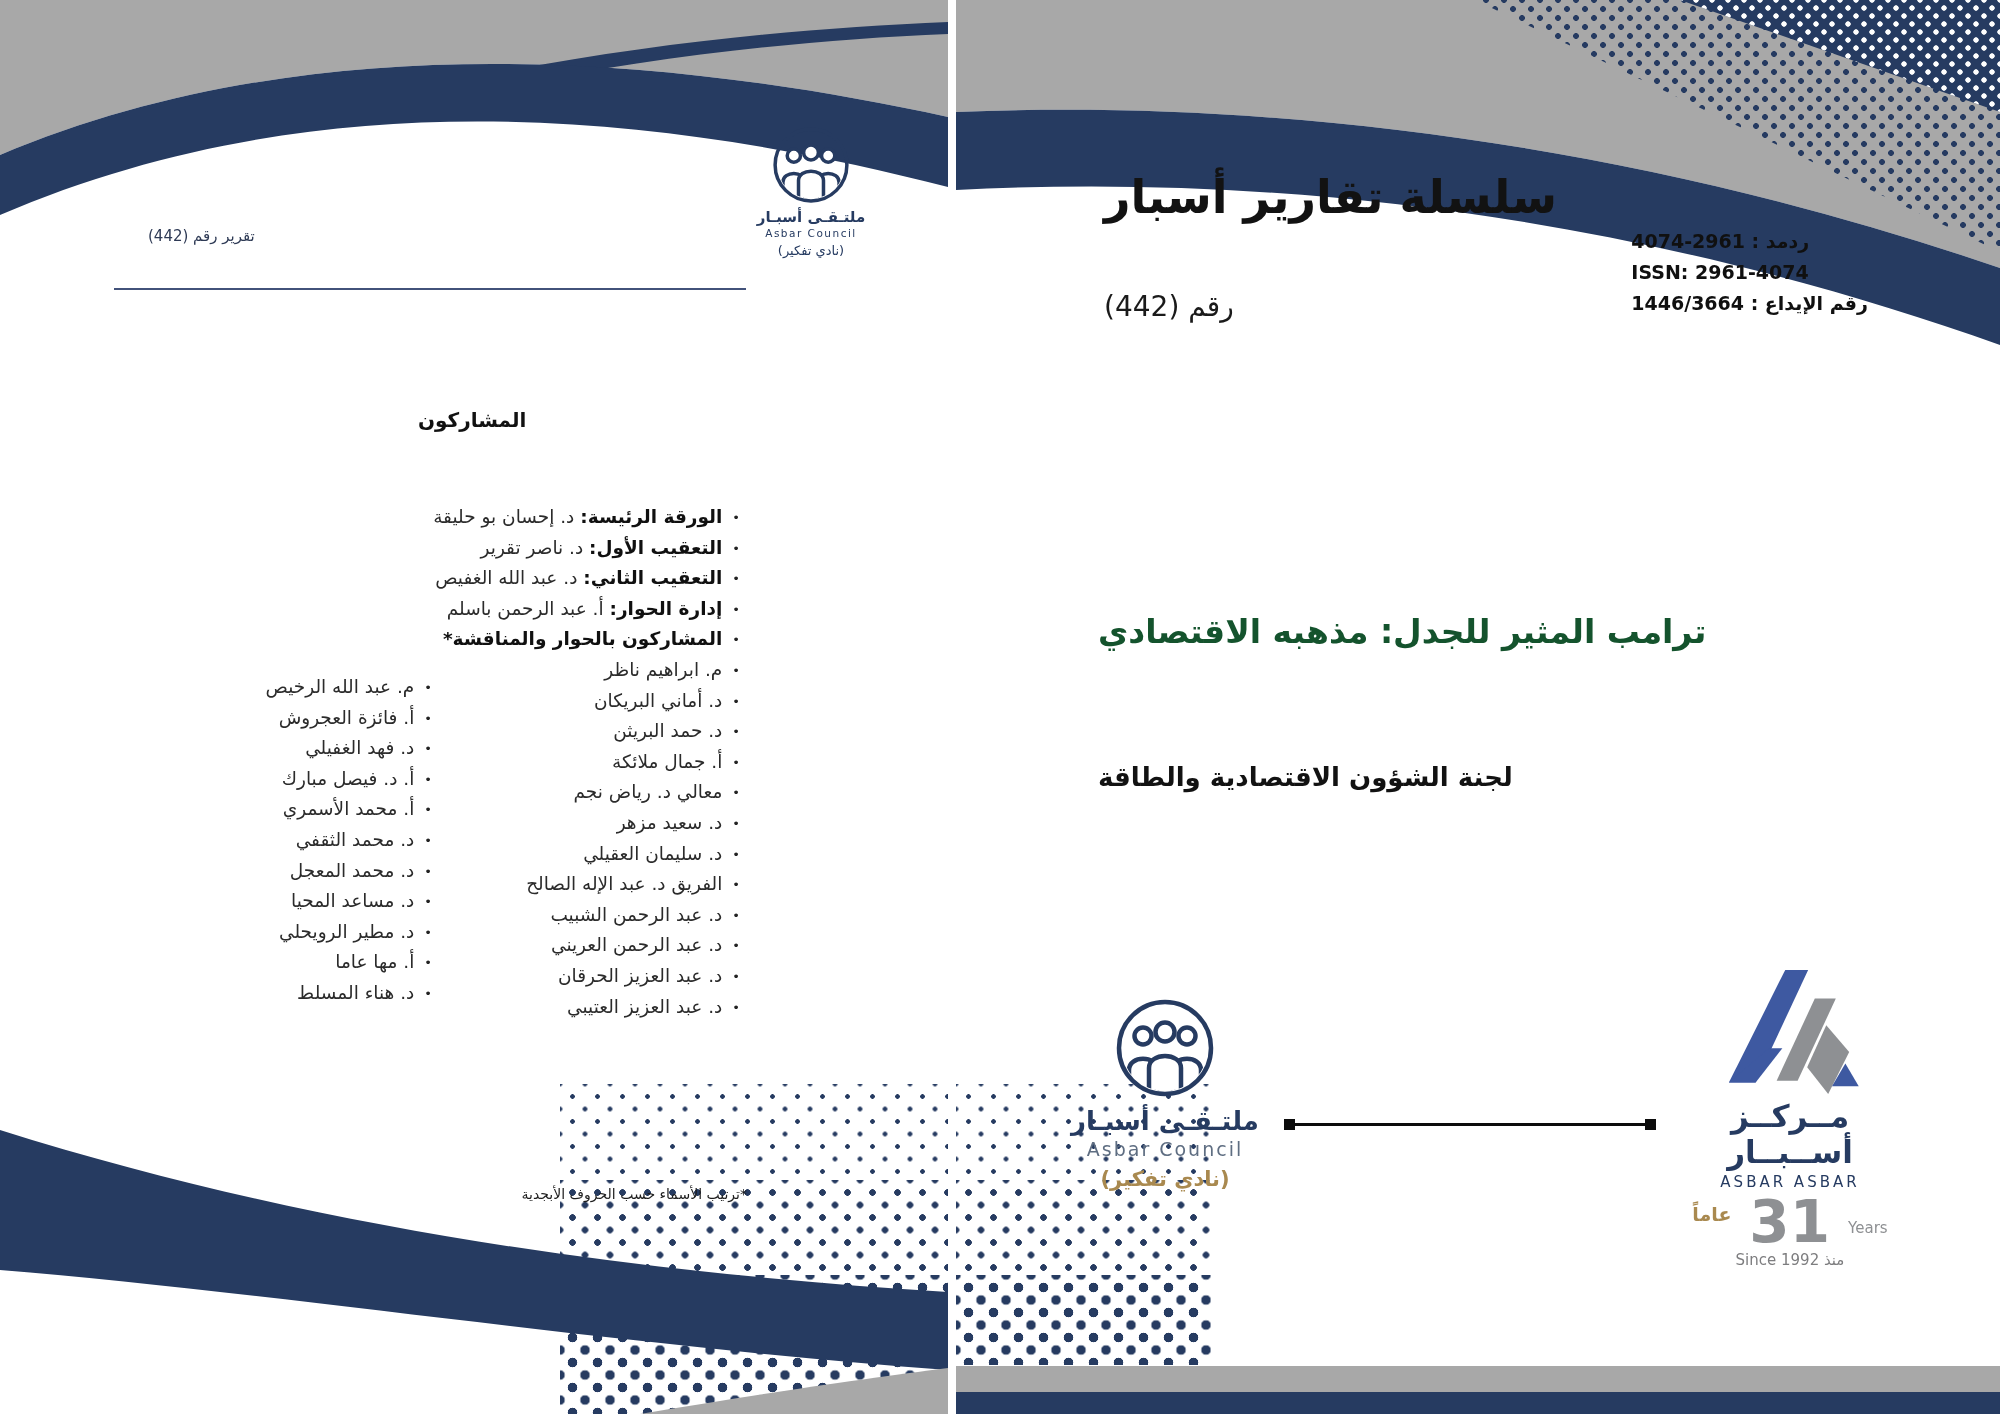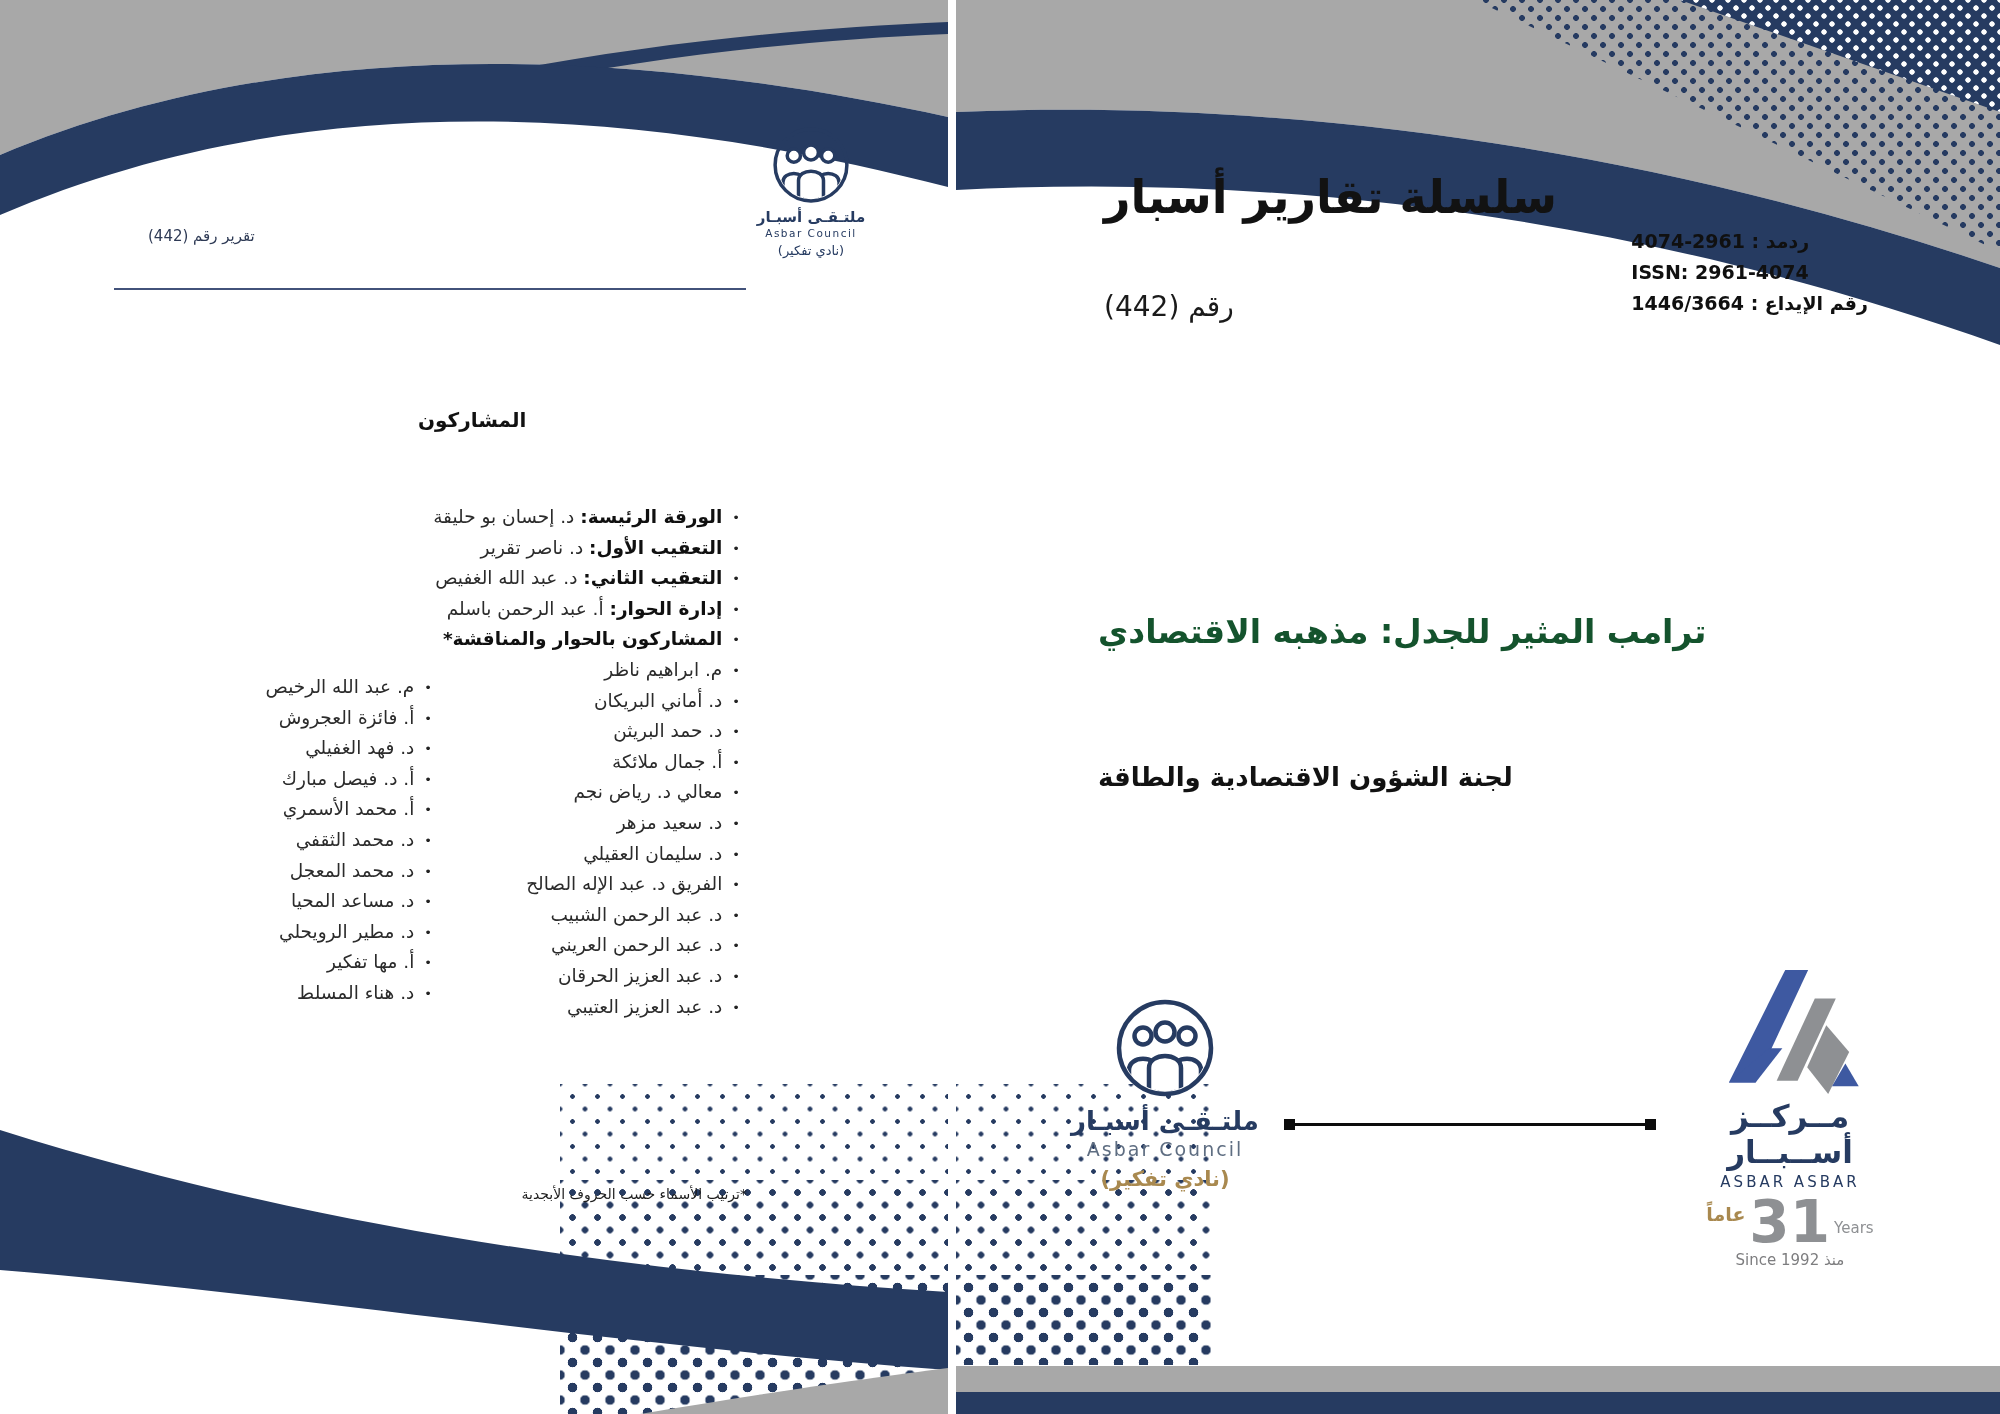--- a/index.html
+++ b/index.html
@@ -53,21 +53,21 @@
 
   .divider{display:flex;align-items:center;width:372px;}
   .divider .sq{width:11px;height:11px;background:#0c0c0c;}
   .divider .ln{flex:1;height:3px;background:#0c0c0c;}
 
   .center-logo{width:200px;text-align:center;}
   .center-logo .ar{font-size:31px;font-weight:bold;color:var(--navy,#263b61);margin-top:4px;}
   .center-logo .en{font-size:15px;letter-spacing:3px;color:var(--navy,#263b61);margin-top:3px;}
   .years-row{display:flex;justify-content:center;align-items:flex-start;direction:ltr;margin-top:2px;}
   .years-row .y-ar{font-size:19px;font-weight:bold;color:var(--gold,#a9894f);margin-top:10px;}
-  .years-row .y-num{font-size:58px;line-height:58px;font-weight:bold;color:var(--logo-gray,#8e9093);margin:0 4px;}
+  .years-row .y-num{font-size:58px;line-height:58px;font-weight:bold;color:var(--logo-gray,#8e9093);margin:0 18px;}
   .years-row .y-en{font-size:15px;color:var(--logo-gray,#8e9093);margin-top:26px;}
   .since{font-size:15px;color:#7d7d7f;direction:ltr;}
 
   .bar-gray{position:absolute;left:0;width:1044px;top:1366px;height:26px;background:var(--gray,#a8a8a8);}
   .bar-navy{position:absolute;left:0;width:1044px;top:1392px;height:22px;background:var(--navy,#263b61);}
 </style>
 </head>
 <body>
 
 <div class="spread">
@@ -162,21 +162,21 @@
           <div class="prow"><span class="bullet">•</span><span>أ. محمد الأسمري</span></div>
 
           <div class="prow"><span class="bullet">•</span><span>د. محمد الثقفي</span></div>
 
           <div class="prow"><span class="bullet">•</span><span>د. محمد المعجل</span></div>
 
           <div class="prow"><span class="bullet">•</span><span>د. مساعد المحيا</span></div>
 
           <div class="prow"><span class="bullet">•</span><span>د. مطير الرويحلي</span></div>
 
-          <div class="prow"><span class="bullet">•</span><span>أ. مها تفكير</span></div>
+          <div class="prow"><span class="bullet">•</span><span>أ. مها عاما</span></div>
 
           <div class="prow"><span class="bullet">•</span><span>د. هناء المسلط</span></div>
         </div>
     </div>
 
     <div class="dots" style="left:560px;top:1084px;width:388px;height:96px;--r:2px;--g:25px;"></div>
     <div class="dots" style="left:560px;top:1180px;width:388px;height:95px;--r:3px;--g:25px;"></div>
     <div class="dots" style="left:560px;top:1275px;width:388px;height:139px;--r:4.5px;--g:25px;"></div>
 
     <svg class="abs" style="left:0;top:1084px;" width="948" height="330" viewBox="0 0 948 330">

